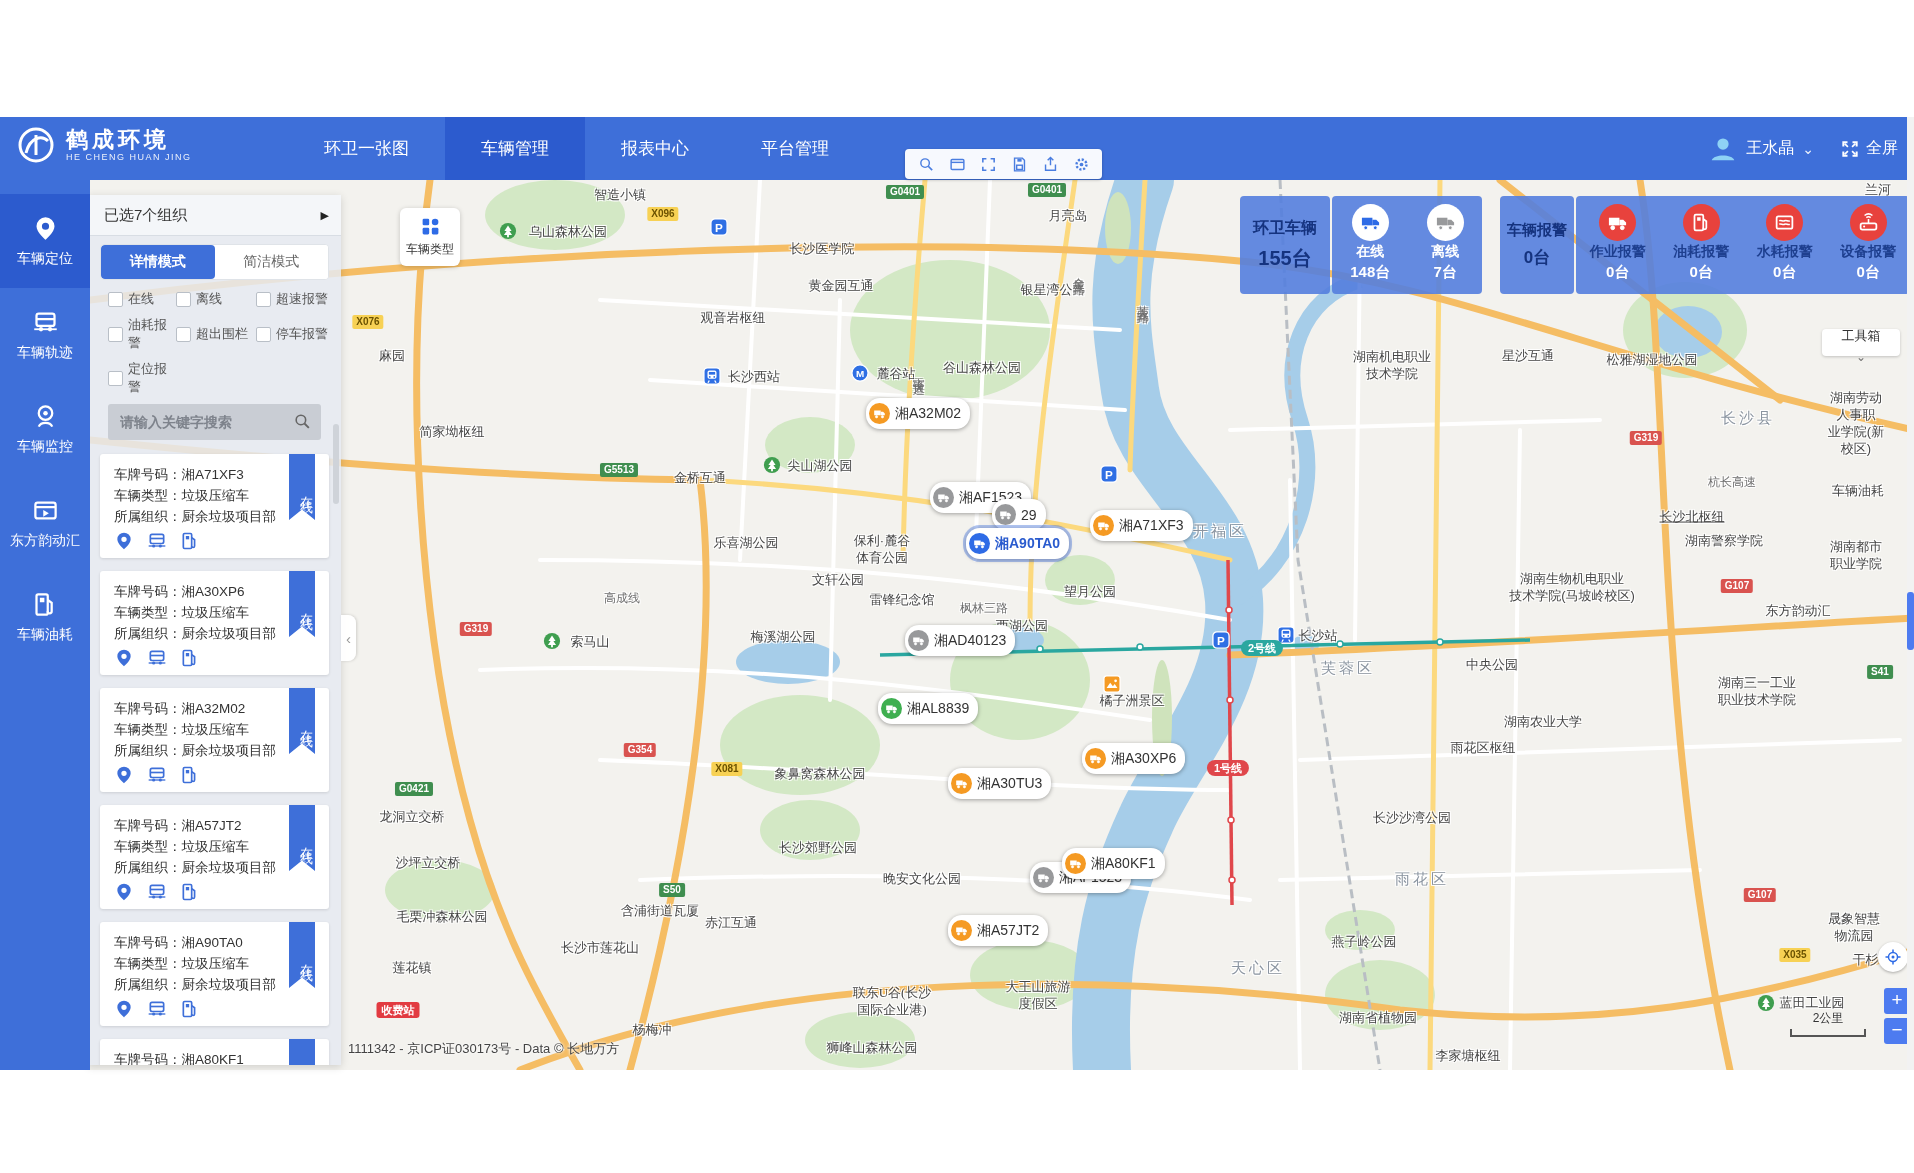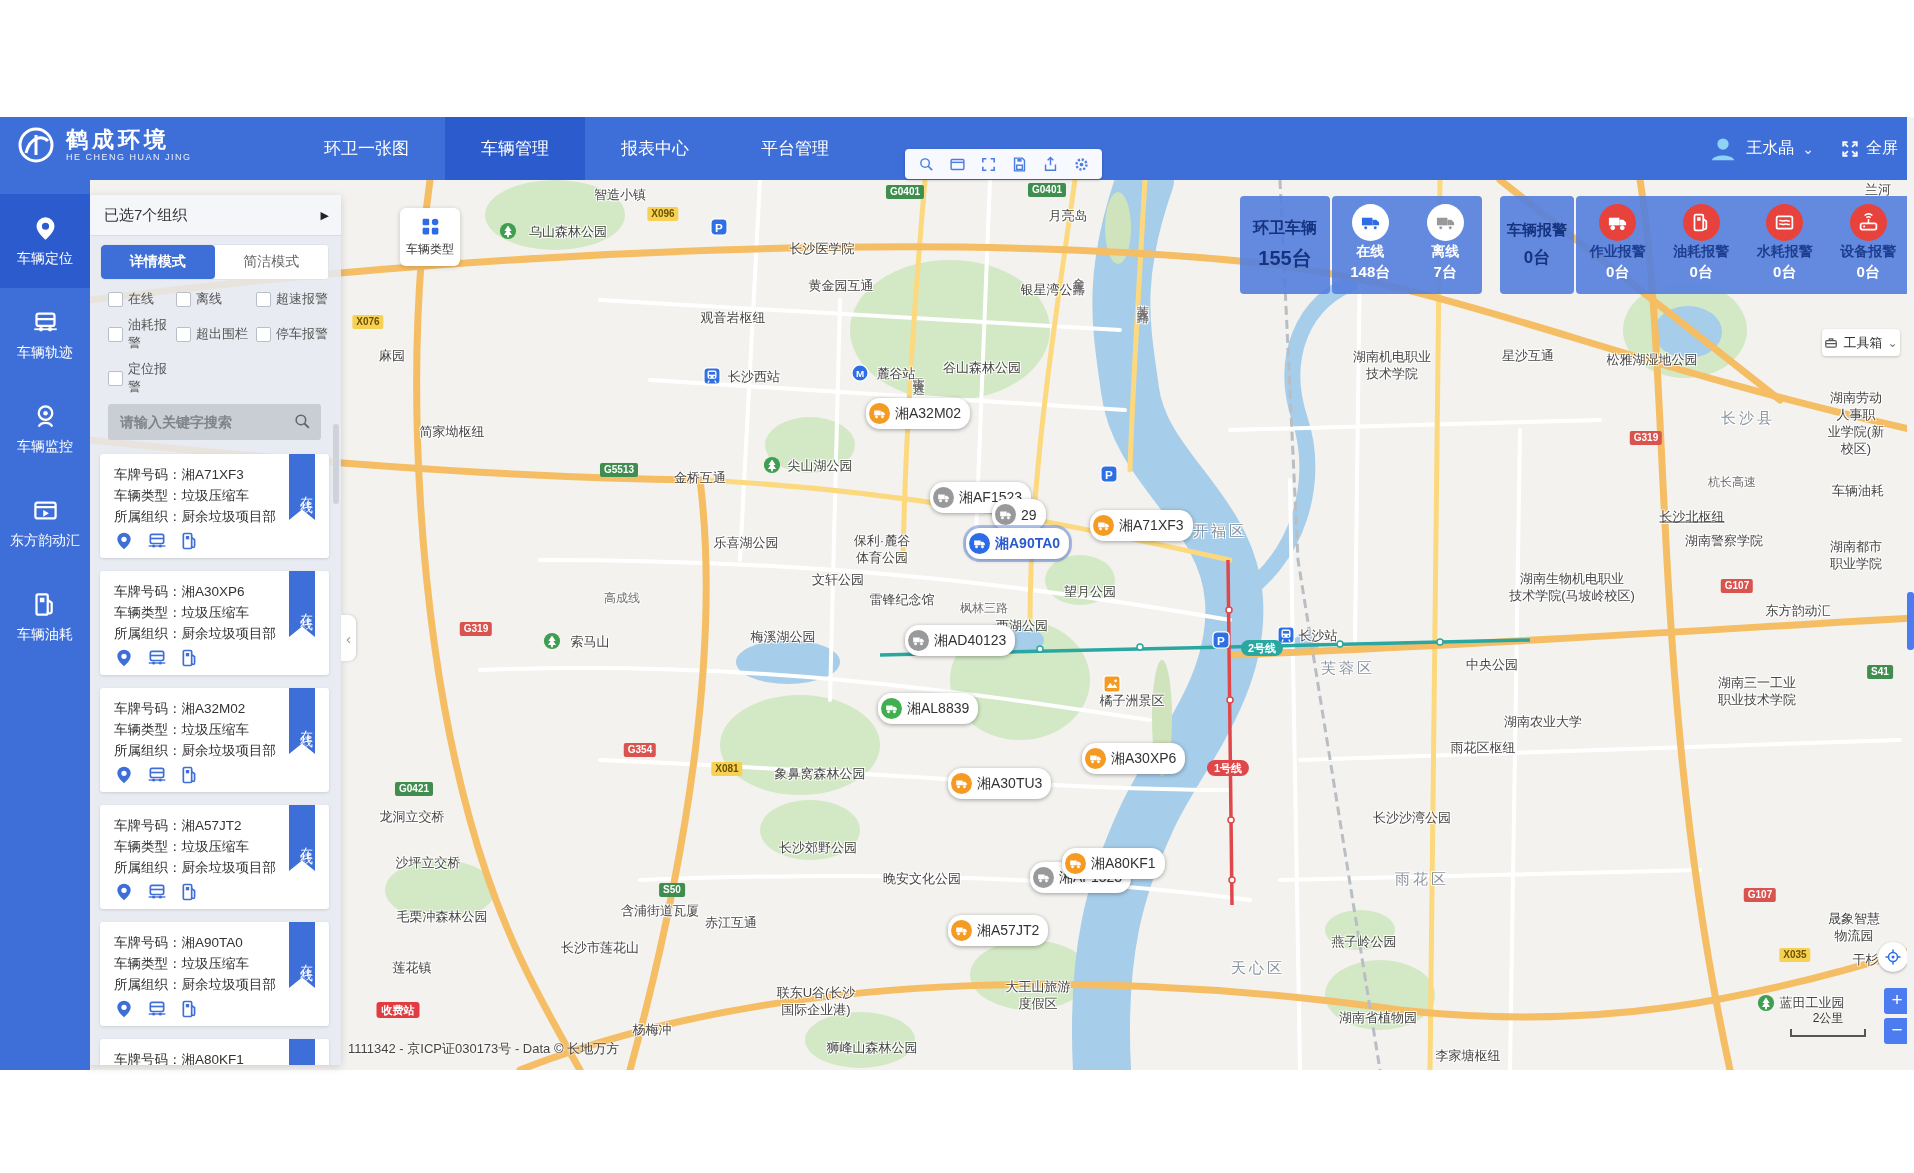--- a/index.html
+++ b/index.html
@@ -112,21 +112,21 @@
   .stat-val{font-size:15px;color:#fff;font-weight:bold;}
   .sc-b .stat-lbl,.sc-b .stat-val{color:#fff;}
   .sc-c{left:1500px;width:74px;display:flex;flex-direction:column;align-items:center;justify-content:center;gap:6px;}
   .sc-c .l1{font-size:15px;font-weight:bold;}
   .sc-c .l2{font-size:17px;font-weight:bold;}
   .sc-d{left:1576px;width:334px;display:flex;justify-content:space-around;padding-top:8px;}
   .sc-d .stat-lbl{color:#1e3f8f;}
   .sc-d .stat-val{color:#fff;}
 
   
-  .toolbox{position:absolute;left:1822px;top:329px;width:78px;height:27px;background:#fff;border-radius:4px;box-shadow:0 1px 3px rgba(0,0,0,.2);display:flex;align-items:center;justify-content:center;gap:5px;cursor:pointer;z-index:15;}
+  .toolbox{position:absolute;left:1822px;top:329px;width:78px;height:27px;background:#fff;border-radius:4px;box-shadow:0 1px 3px rgba(0,0,0,.2);display:flex;align-items:center;justify-content:center;gap:5px;cursor:pointer;z-index:15;flex-direction:column;}
   .toolbox svg{width:14px;height:14px;color:#555;}
   .toolbox span{font-size:13px;color:#333;}
   .toolbox .chev{color:#666;font-size:12px;}
 
   
   .locate{position:absolute;left:1878px;top:942px;width:30px;height:30px;border-radius:50%;background:#fff;box-shadow:0 1px 3px rgba(0,0,0,.3);display:flex;align-items:center;justify-content:center;cursor:pointer;z-index:15;}
   .locate svg{width:18px;height:18px;color:#2e6be6;}
   .zbtn{position:absolute;left:1884px;width:26px;height:26px;background:#4d7bf0;color:#fff;font-size:19px;line-height:24px;text-align:center;border-radius:3px;cursor:pointer;z-index:15;}
   .z-in{top:988px;}
   .z-out{top:1018px;}
@@ -465,21 +465,21 @@
         <span class="mlabel" style="left: 1412px; top: 818px;">长沙沙湾公园</span>
         <span class="mlabel" style="left: 412px; top: 817px;">龙洞立交桥</span>
         <span class="mlabel" style="left: 428px; top: 863px;">沙坪立交桥</span>
         <span class="mlabel" style="left: 818px; top: 848px;">长沙郊野公园</span>
         <span class="mlabel" style="left: 922px; top: 879px;">晚安文化公园</span>
         <span class="mlabel" style="left: 660px; top: 911px;">含浦街道瓦厦</span>
         <span class="mlabel" style="left: 731px; top: 923px;">赤江互通</span>
         <span class="mlabel" style="left: 442px; top: 917px;">毛栗冲森林公园</span>
         <span class="mlabel" style="left: 600px; top: 948px;">长沙市莲花山</span>
         <span class="mlabel" style="left: 412px; top: 968px;">莲花镇</span>
-        <span class="mlabel" style="left: 816px; top: 1002px;">联东U谷(长沙
+        <span class="mlabel" style="left: 892px; top: 1002px; font-family: Liberation Serif, serif;">联东U谷(长沙
 国际企业港)</span>
         <span class="mlabel" style="left: 1038px; top: 996px;">大王山旅游
 度假区</span>
         <span class="mlabel district" style="left: 1258px; top: 968px;">天心区</span>
         <span class="mlabel" style="left: 1364px; top: 942px;">燕子岭公园</span>
         <span class="mlabel" style="left: 1378px; top: 1018px;">湖南省植物园</span>
         <span class="mlabel" style="left: 652px; top: 1030px;">杨梅冲</span>
         <span class="mlabel" style="left: 872px; top: 1048px;">狮峰山森林公园</span>
         <span class="mlabel" style="left: 1468px; top: 1056px;">李家塘枢纽</span>
         <span class="mlabel" style="left: 1854px; top: 928px;">晟象智慧物流园</span>

